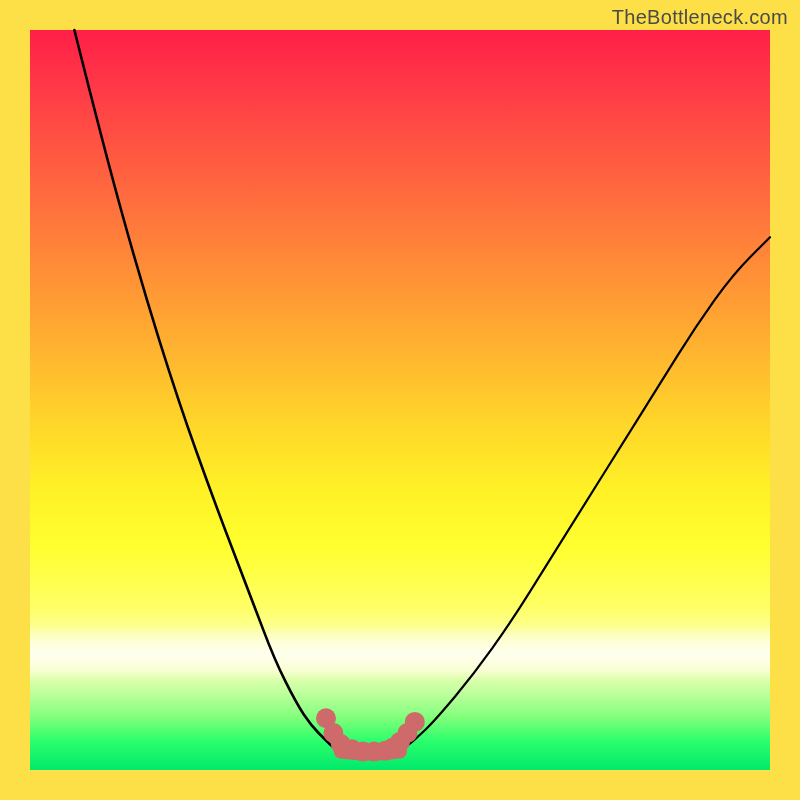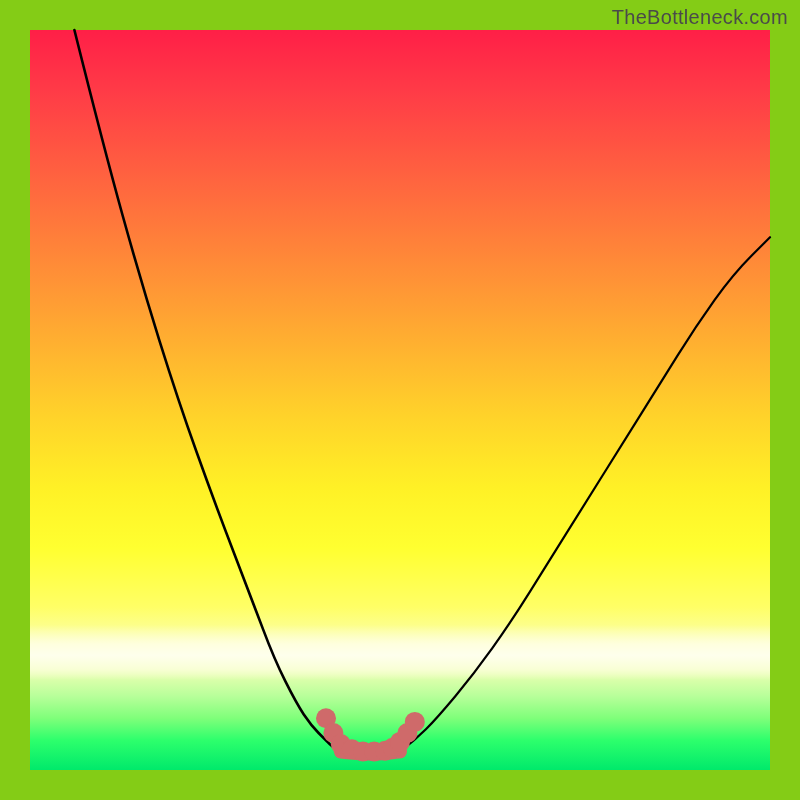--- a/index.html
+++ b/index.html
@@ -10,21 +10,21 @@
     background: #000;
     overflow: hidden;
     font-family: Arial, Helvetica, sans-serif;
   }
   .frame {
     position: absolute;
     left: 0;
     top: 0;
     width: 800px;
     height: 800px;
-    background: #84cc16;
+    background: #fde047;
   }
   .plot {
     position: absolute;
     left: 30px;
     top: 30px;
     width: 740px;
     height: 740px;
     
     background: linear-gradient(to bottom,
       #ff1f47 0%,

